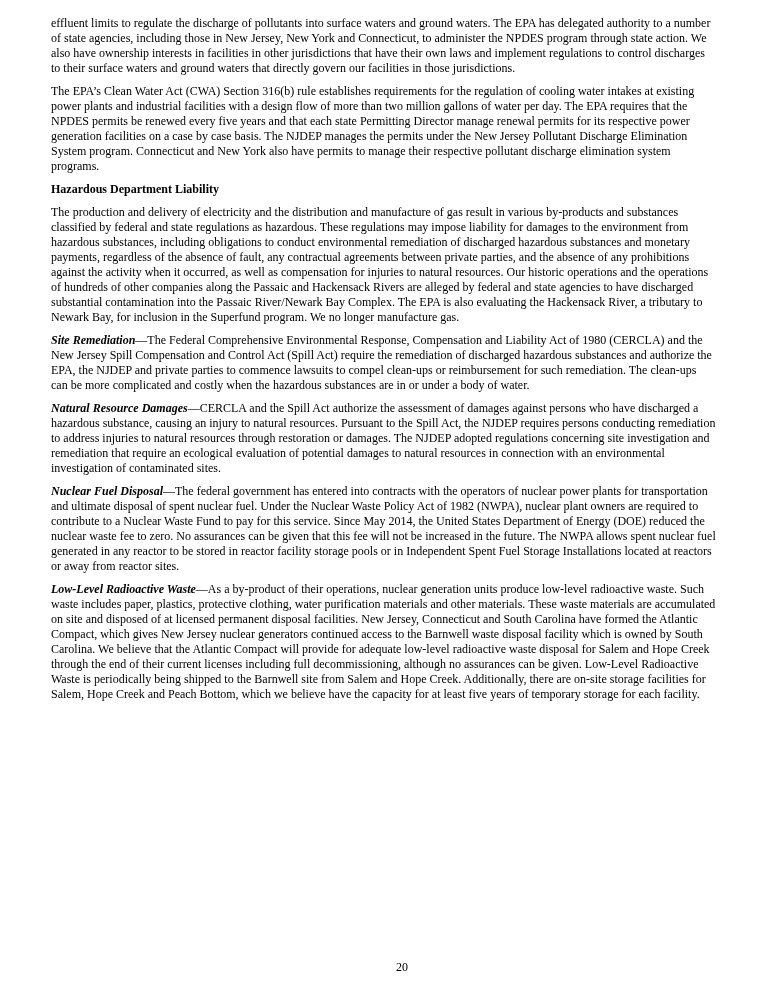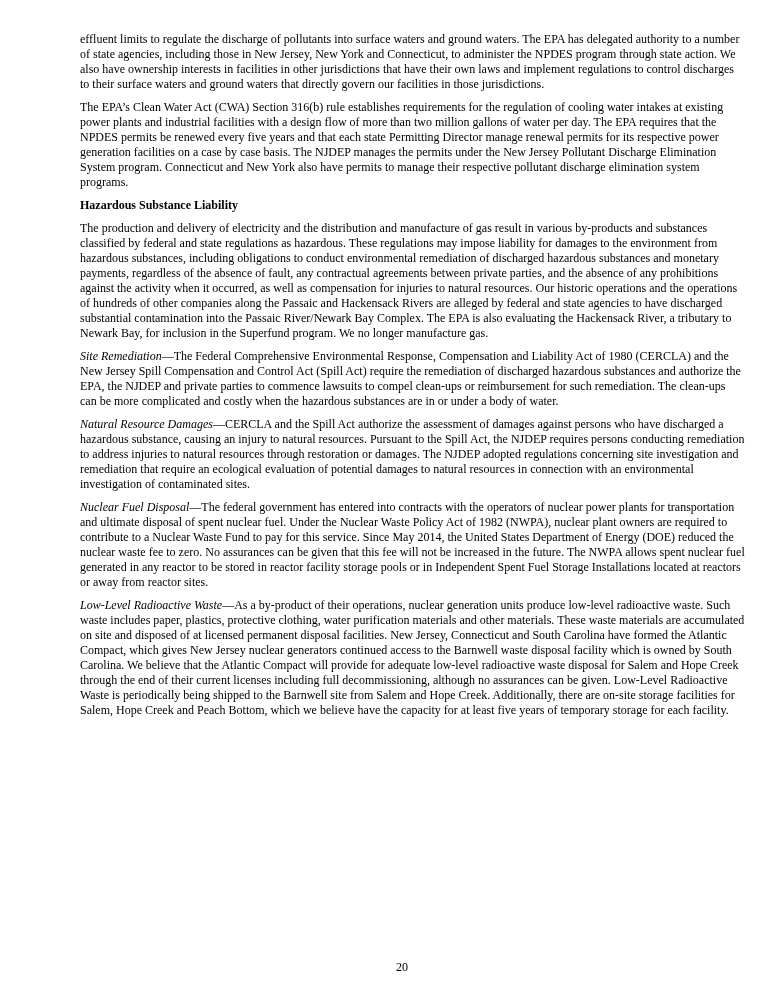--- a/index.html
+++ b/index.html
@@ -9,35 +9,34 @@
     height: 1000px;
     background: #ffffff;
     color: #000000;
     font-family: "Liberation Serif", "DejaVu Serif", serif;
     font-size: 12px;
     line-height: 15px;
     overflow: hidden;
   }
   .content {
     position: absolute;
-    top: 32px;
+    top: 16px;
     left: 51px;
     width: 665px;
-    margin-left: 29px;
   }
   p.para {
     margin: 0 0 8px 0;
     text-align: left;
   }
   .heading {
     font-weight: bold;
     margin: 0 0 8px 0;
   }
   .lead {
-    font-weight: normal;
+    font-weight: bold;
     font-style: italic;
   }
   .page-number {
     position: absolute;
     left: 0;
     right: 0;
     top: 960px;
     text-align: center;
     padding-left: 36px;
   }
@@ -45,21 +44,21 @@
 </head>
 <body>
 
 <div class="page">
   <div class="content">
 
     <p class="para"><span>effluent limits to regulate the discharge of pollutants into surface waters and ground waters. The EPA has delegated authority to a number of state agencies, including those in New Jersey, New York and Connecticut, to administer the NPDES program through state action. We also have ownership interests in facilities in other jurisdictions that have their own laws and implement regulations to control discharges to their surface waters and ground waters that directly govern our facilities in those jurisdictions.</span></p>
 
     <p class="para"><span>The EPA’s Clean Water Act (CWA) Section 316(b) rule establishes requirements for the regulation of cooling water intakes at existing power plants and industrial facilities with a design flow of more than two million gallons of water per day. The EPA requires that the NPDES permits be renewed every five years and that each state Permitting Director manage renewal permits for its respective power generation facilities on a case by case basis. The NJDEP manages the permits under the New Jersey Pollutant Discharge Elimination System program. Connecticut and New York also have permits to manage their respective pollutant discharge elimination system programs.</span></p>
 
-    <p class="heading">Hazardous Substance Liability</p>
+    <p class="heading">Hazardous Department Liability</p>
 
     <p class="para"><span>The production and delivery of electricity and the distribution and manufacture of gas result in various by-products and substances classified by federal and state regulations as hazardous. These regulations may impose liability for damages to the environment from hazardous substances, including obligations to conduct environmental remediation of discharged hazardous substances and monetary payments, regardless of the absence of fault, any contractual agreements between private parties, and the absence of any prohibitions against the activity when it occurred, as well as compensation for injuries to natural resources. Our historic operations and the operations of hundreds of other companies along the Passaic and Hackensack Rivers are alleged by federal and state agencies to have discharged substantial contamination into the Passaic River/Newark Bay Complex. The EPA is also evaluating the Hackensack River, a tributary to Newark Bay, for inclusion in the Superfund program. We no longer manufacture gas.</span></p>
 
     <p class="para"><span class="lead">Site Remediation</span><span>—The Federal Comprehensive Environmental Response, Compensation and Liability Act of 1980 (CERCLA) and the New Jersey Spill Compensation and Control Act (Spill Act) require the remediation of discharged hazardous substances and authorize the EPA, the NJDEP and private parties to commence lawsuits to compel clean-ups or reimbursement for such remediation. The clean-ups can be more complicated and costly when the hazardous substances are in or under a body of water.</span></p>
 
     <p class="para"><span class="lead">Natural Resource Damages</span><span>—CERCLA and the Spill Act authorize the assessment of damages against persons who have discharged a hazardous substance, causing an injury to natural resources. Pursuant to the Spill Act, the NJDEP requires persons conducting remediation to address injuries to natural resources through restoration or damages. The NJDEP adopted regulations concerning site investigation and remediation that require an ecological evaluation of potential damages to natural resources in connection with an environmental investigation of contaminated sites.</span></p>
 
 
     <p class="para"><span class="lead">Nuclear Fuel Disposal</span><span>—The federal government has entered into contracts with the operators of nuclear power plants for transportation and ultimate disposal of spent nuclear fuel. Under the Nuclear Waste Policy Act of 1982 (NWPA), nuclear plant owners are required to contribute to a Nuclear Waste Fund to pay for this service. Since May 2014, the United States Department of Energy (DOE) reduced the nuclear waste fee to zero. No assurances can be given that this fee will not be increased in the future. The NWPA allows spent nuclear fuel generated in any reactor to be stored in reactor facility storage pools or in Independent Spent Fuel Storage Installations located at reactors or away from reactor sites.</span></p>
 

